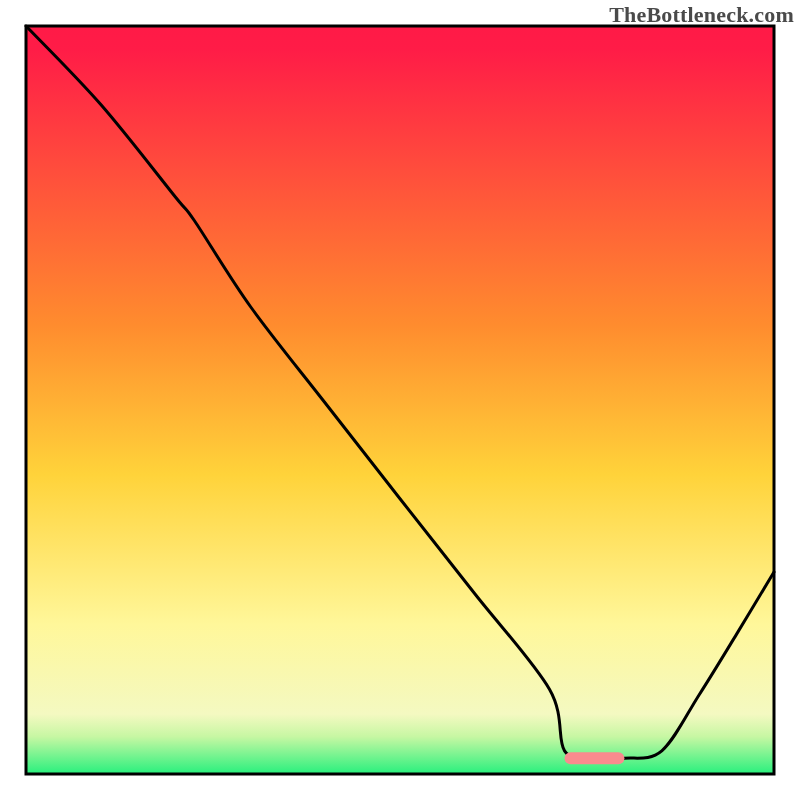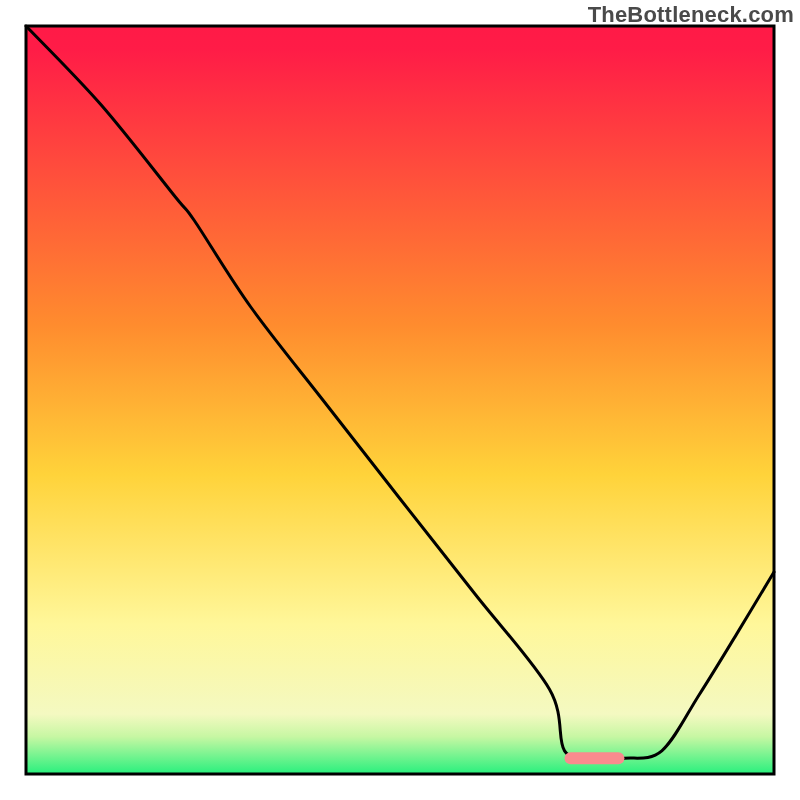--- a/index.html
+++ b/index.html
@@ -17,21 +17,21 @@
   }
   svg {
     position: absolute;
     inset: 0;
     display: block;
   }
   .watermark {
     position: absolute;
     top: 2px;
     right: 6px;
-    font-family: Liberation Sans, sans-serif;
+    font-family: Liberation Serif, serif;
     font-size: 22px;
     font-weight: bold;
     color: #4a4a4a;
     letter-spacing: 0.2px;
     user-select: none;
   }
 </style>
 </head>
 <body>
 

